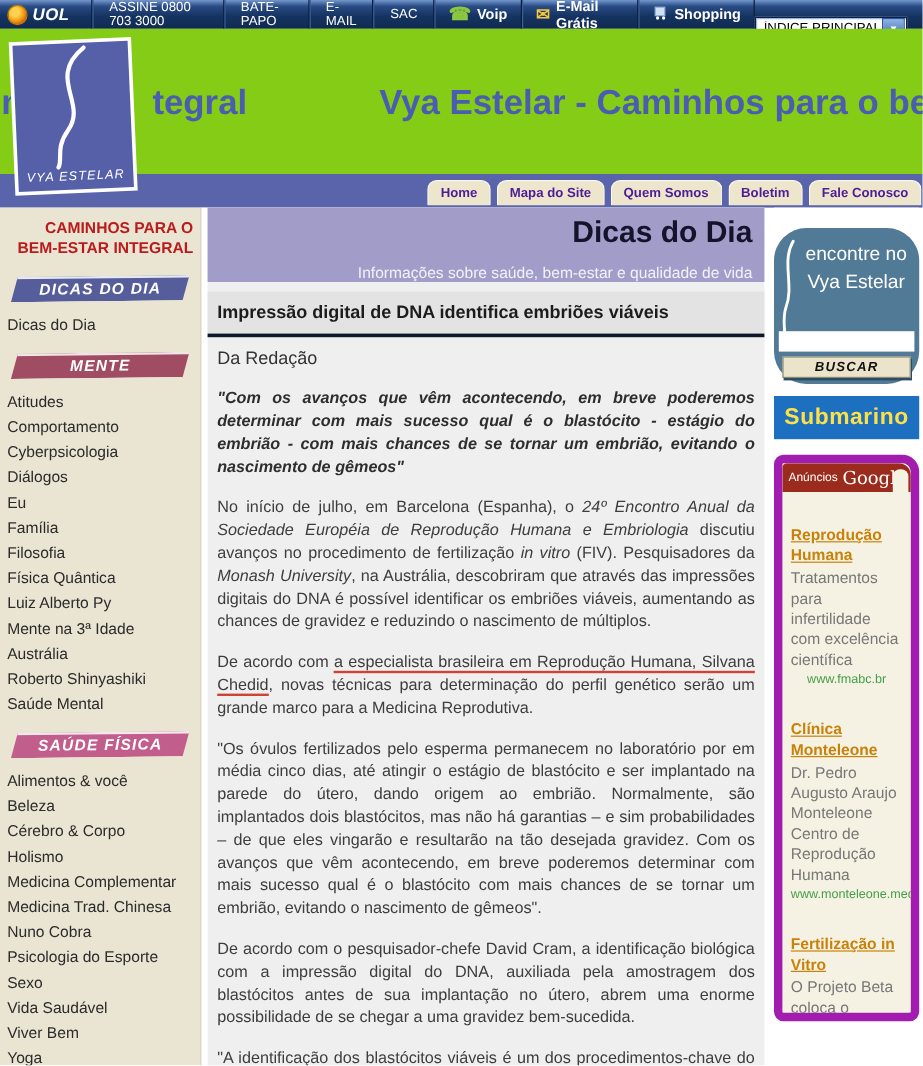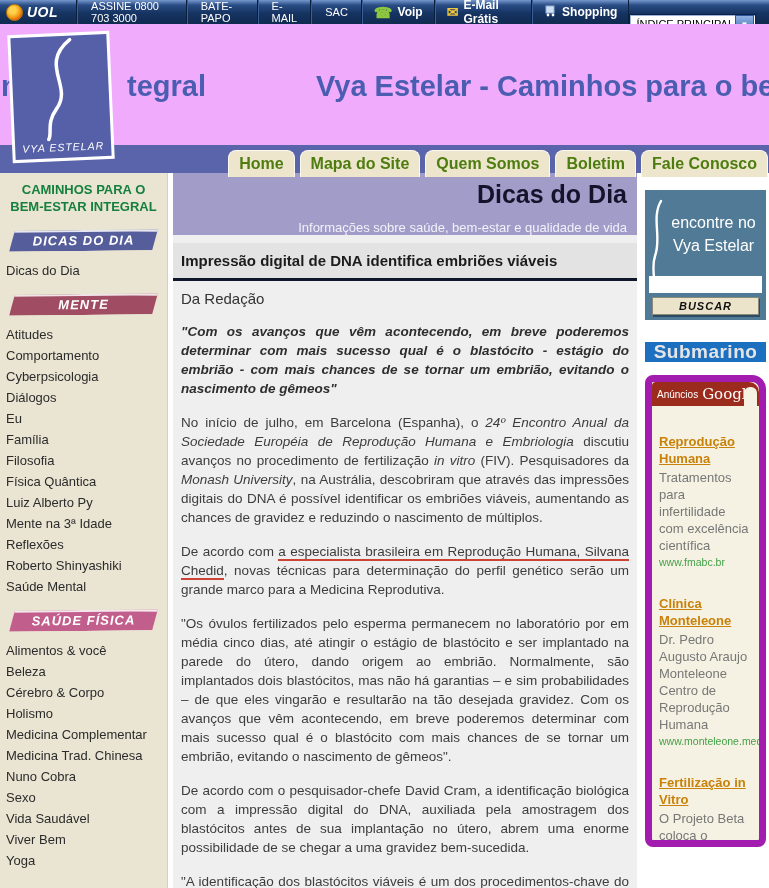--- a/index.html
+++ b/index.html
@@ -23,45 +23,45 @@
   .glyph-mail{color:#f3c63d;font-size:14px;line-height:1;}
   .dropdown{margin-left:auto;align-self:center;margin-right:13px;background:#fff;
             border:1px solid #08204a;box-shadow:inset 1px 1px 0 #9fb6d8;display:flex;align-items:center;
             height:18px;width:146px;cursor:pointer;margin-top:24px;}
   .dd-text{flex:1;font-size:11px;color:#000;padding-left:6px;white-space:nowrap;overflow:hidden;}
   .dd-btn{width:17px;height:16px;margin:0 1px;background:linear-gradient(#8fb2e2,#3a6ab0);
           color:#fff;font-size:8px;display:flex;align-items:center;justify-content:center;
           border:1px solid #2c56a0;}
 
   
-  .header{position:absolute;top:24px;left:0;right:0;height:121px;background:#f0abfc;overflow:visible;}
+  .header{position:absolute;top:24px;left:0;right:0;height:121px;background:#84cc16;overflow:visible;}
   .frag,.site-title{position:absolute;top:46px;font-size:29px;font-weight:bold;color:#4a5db0;white-space:nowrap;}
   .frag1{left:1px;}
   .frag2{left:127px;}
   .site-title{left:316px;}
   .band{position:absolute;top:145px;left:0;right:0;height:28px;background:#5a64ab;}
 
   .logo{position:absolute;top:33px;left:10px;width:102px;height:128px;background:#fff;
         padding:3px;box-sizing:border-box;transform:rotate(-2.5deg);z-index:6;cursor:pointer;}
   .logo-inner{width:100%;height:100%;background:#5560a8;display:flex;flex-direction:column;}
   .logo-inner svg{flex:1;width:100%;}
   .logo-caption{color:#fff;font-size:10.5px;font-style:italic;letter-spacing:1px;text-align:center;
                 padding-bottom:5px;white-space:nowrap;}
 
   
   .tabs{position:absolute;top:150px;right:1px;display:flex;gap:5px;align-items:flex-end;z-index:5;}
-  .tab{background:#ede5cc;color:#4d7c0f;font-weight:bold;font-size:16px;padding:4px 10px 4px;
+  .tab{background:#ede5cc;color:#4c1d95;font-weight:bold;font-size:11px;padding:4px 10px 4px;
        border-radius:8px 8px 0 0;border:1px solid #fbf8ef;border-bottom:none;text-decoration:none;
        white-space:nowrap;cursor:pointer;}
 
   
   .content{position:absolute;top:173px;left:0;right:0;bottom:0;display:flex;align-items:stretch;}
   .sidebar{width:168px;background:#eae4d2;border-right:1px solid #d6d0bf;box-sizing:border-box;}
   .gutter{width:5px;background:#fff;}
-  .sb-heading{color:#15803d;font-weight:bold;font-size:13px;text-align:center;line-height:17px;
+  .sb-heading{color:#b91c1c;font-weight:bold;font-size:13px;text-align:right;line-height:17px;
               padding:8px 6px 2px;}
   .banner{margin:13px 9px 9px;height:21px;color:#fff;font-weight:bold;font-style:italic;font-size:13px;
           display:flex;align-items:center;justify-content:center;letter-spacing:1px;
           clip-path:polygon(4% 0,100% 0,96% 100%,0 100%);
           box-shadow:inset 0 2px 0 rgba(255,255,255,.85);transform:rotate(-.6deg);cursor:pointer;}
   .side-link{display:block;font-size:13px;color:#2b2b2b;padding:2px 0 2px 6px;line-height:17px;
              text-decoration:none;cursor:pointer;}
 
   
   .main{width:464px;background:#efefef;display:flex;flex-direction:column;}
@@ -73,44 +73,44 @@
                  color:#1c1c1c;padding:9px 8px;margin-top:8px;}
   .byline{font-size:15px;color:#333;padding:9px 8px 0;}
   .para{font-size:13.5px;line-height:19px;color:#3d3d3d;text-align:justify;margin:15px 8px 0;}
   .quote{font-weight:bold;font-style:italic;color:#2e2e2e;}
   .em{font-style:italic;}
   .red-link{border-bottom:2px solid #cc4433;cursor:pointer;}
 
   
   .rightcol{width:121px;margin-left:8px;display:flex;flex-direction:column;background:#fff;}
   .search-box{margin-top:17px;height:130px;background:#517a96;position:relative;color:#fff;
-              box-sizing:border-box;padding:21px 4px 0 20px;}
+              box-sizing:border-box;padding:11px 4px 0 20px;border-radius:27px;}
   .search-curve{position:absolute;left:3px;top:8px;}
   .search-text{font-size:16px;text-align:center;line-height:23px;}
   .search-input{position:absolute;left:4px;right:4px;bottom:27px;height:17px;background:#fff;
                 border:none;outline:none;font-size:12px;padding:0 3px;}
   .search-btn{position:absolute;left:7px;right:7px;bottom:5px;height:18px;background:#ece4ca;
               border:1px solid #8a8a7a;box-shadow:1px 2px 0 #2d4c63;font-size:11px;font-weight:bold;
               font-style:italic;letter-spacing:1px;color:#111;cursor:pointer;
               font-family:"Liberation Sans",sans-serif;}
-  .submarino{margin-top:22px;height:20px;background:#1d6fc0;color:#e5e5e5;font-weight:bold;font-size:19px;
+  .submarino{margin-top:10px;height:36px;background:#1d6fc0;color:#fde047;font-weight:bold;font-size:19px;
              display:flex;align-items:center;justify-content:center;cursor:pointer;letter-spacing:.5px;}
   .ads-box{margin-top:13px;border:7px solid #a21caf;border-radius:8px 14px 8px 8px;background:#f6f2e3;
            height:472px;box-sizing:border-box;overflow:hidden;}
   .ads-header{background:#9a2b1d;color:#fff;height:24px;display:flex;align-items:center;
               padding:0 5px;border-radius:4px 10px 0 0;position:relative;}
   .ads-small{font-size:10px;margin-right:4px;}
   .ads-brand{font-family:"DejaVu Serif",serif;font-size:15px;}
   .ads-tab{position:absolute;right:2px;top:5px;width:13px;height:19px;background:#f6f2e3;
            border-radius:6px 6px 0 0;}
   .ad{padding:0 7px;margin-top:27px;}
   .ad-title{display:block;color:#c8820a;font-weight:bold;font-size:13px;text-decoration:underline;
             line-height:17px;cursor:pointer;}
   .ad-desc{color:#777;font-size:13px;line-height:17px;margin-top:2px;}
-  .ad-url{display:block;color:#44a048;font-size:10.5px;margin-top:2px;text-decoration:none;cursor:pointer;}
+  .ad-url{display:block;color:#44a048;font-size:10.5px;margin-top:2px;text-decoration:none;cursor:pointer;text-align:center;}
 </style>
 </head>
 <body>
 
 <div class="page">
 
   <div class="topbar">
     <div class="uol">
       <span class="uol-circle"></span>
       <span class="uol-text">UOL</span>
@@ -180,31 +180,32 @@
           <a class="side-link">Atitudes</a>
           <a class="side-link">Comportamento</a>
           <a class="side-link">Cyberpsicologia</a>
           <a class="side-link">Diálogos</a>
           <a class="side-link">Eu</a>
           <a class="side-link">Família</a>
           <a class="side-link">Filosofia</a>
           <a class="side-link">Física Quântica</a>
           <a class="side-link">Luiz Alberto Py</a>
           <a class="side-link">Mente na 3ª Idade</a>
-          <a class="side-link">Reflexões</a>
+          <a class="side-link">Austrália</a>
           <a class="side-link">Roberto Shinyashiki</a>
           <a class="side-link">Saúde Mental</a>
           <div class="banner" style="background: rgb(194, 94, 140);">SAÚDE FÍSICA</div>
           <a class="side-link">Alimentos &amp; você</a>
           <a class="side-link">Beleza</a>
           <a class="side-link">Cérebro &amp; Corpo</a>
           <a class="side-link">Holismo</a>
           <a class="side-link">Medicina Complementar</a>
           <a class="side-link">Medicina Trad. Chinesa</a>
           <a class="side-link">Nuno Cobra</a>
+          <a class="side-link">Psicologia do Esporte</a>
           <a class="side-link">Sexo</a>
           <a class="side-link">Vida Saudável</a>
           <a class="side-link">Viver Bem</a>
           <a class="side-link">Yoga</a>
         </div>
     </div>
     <div class="gutter"></div>
 
     <div class="main">
       <div class="strip"></div>

